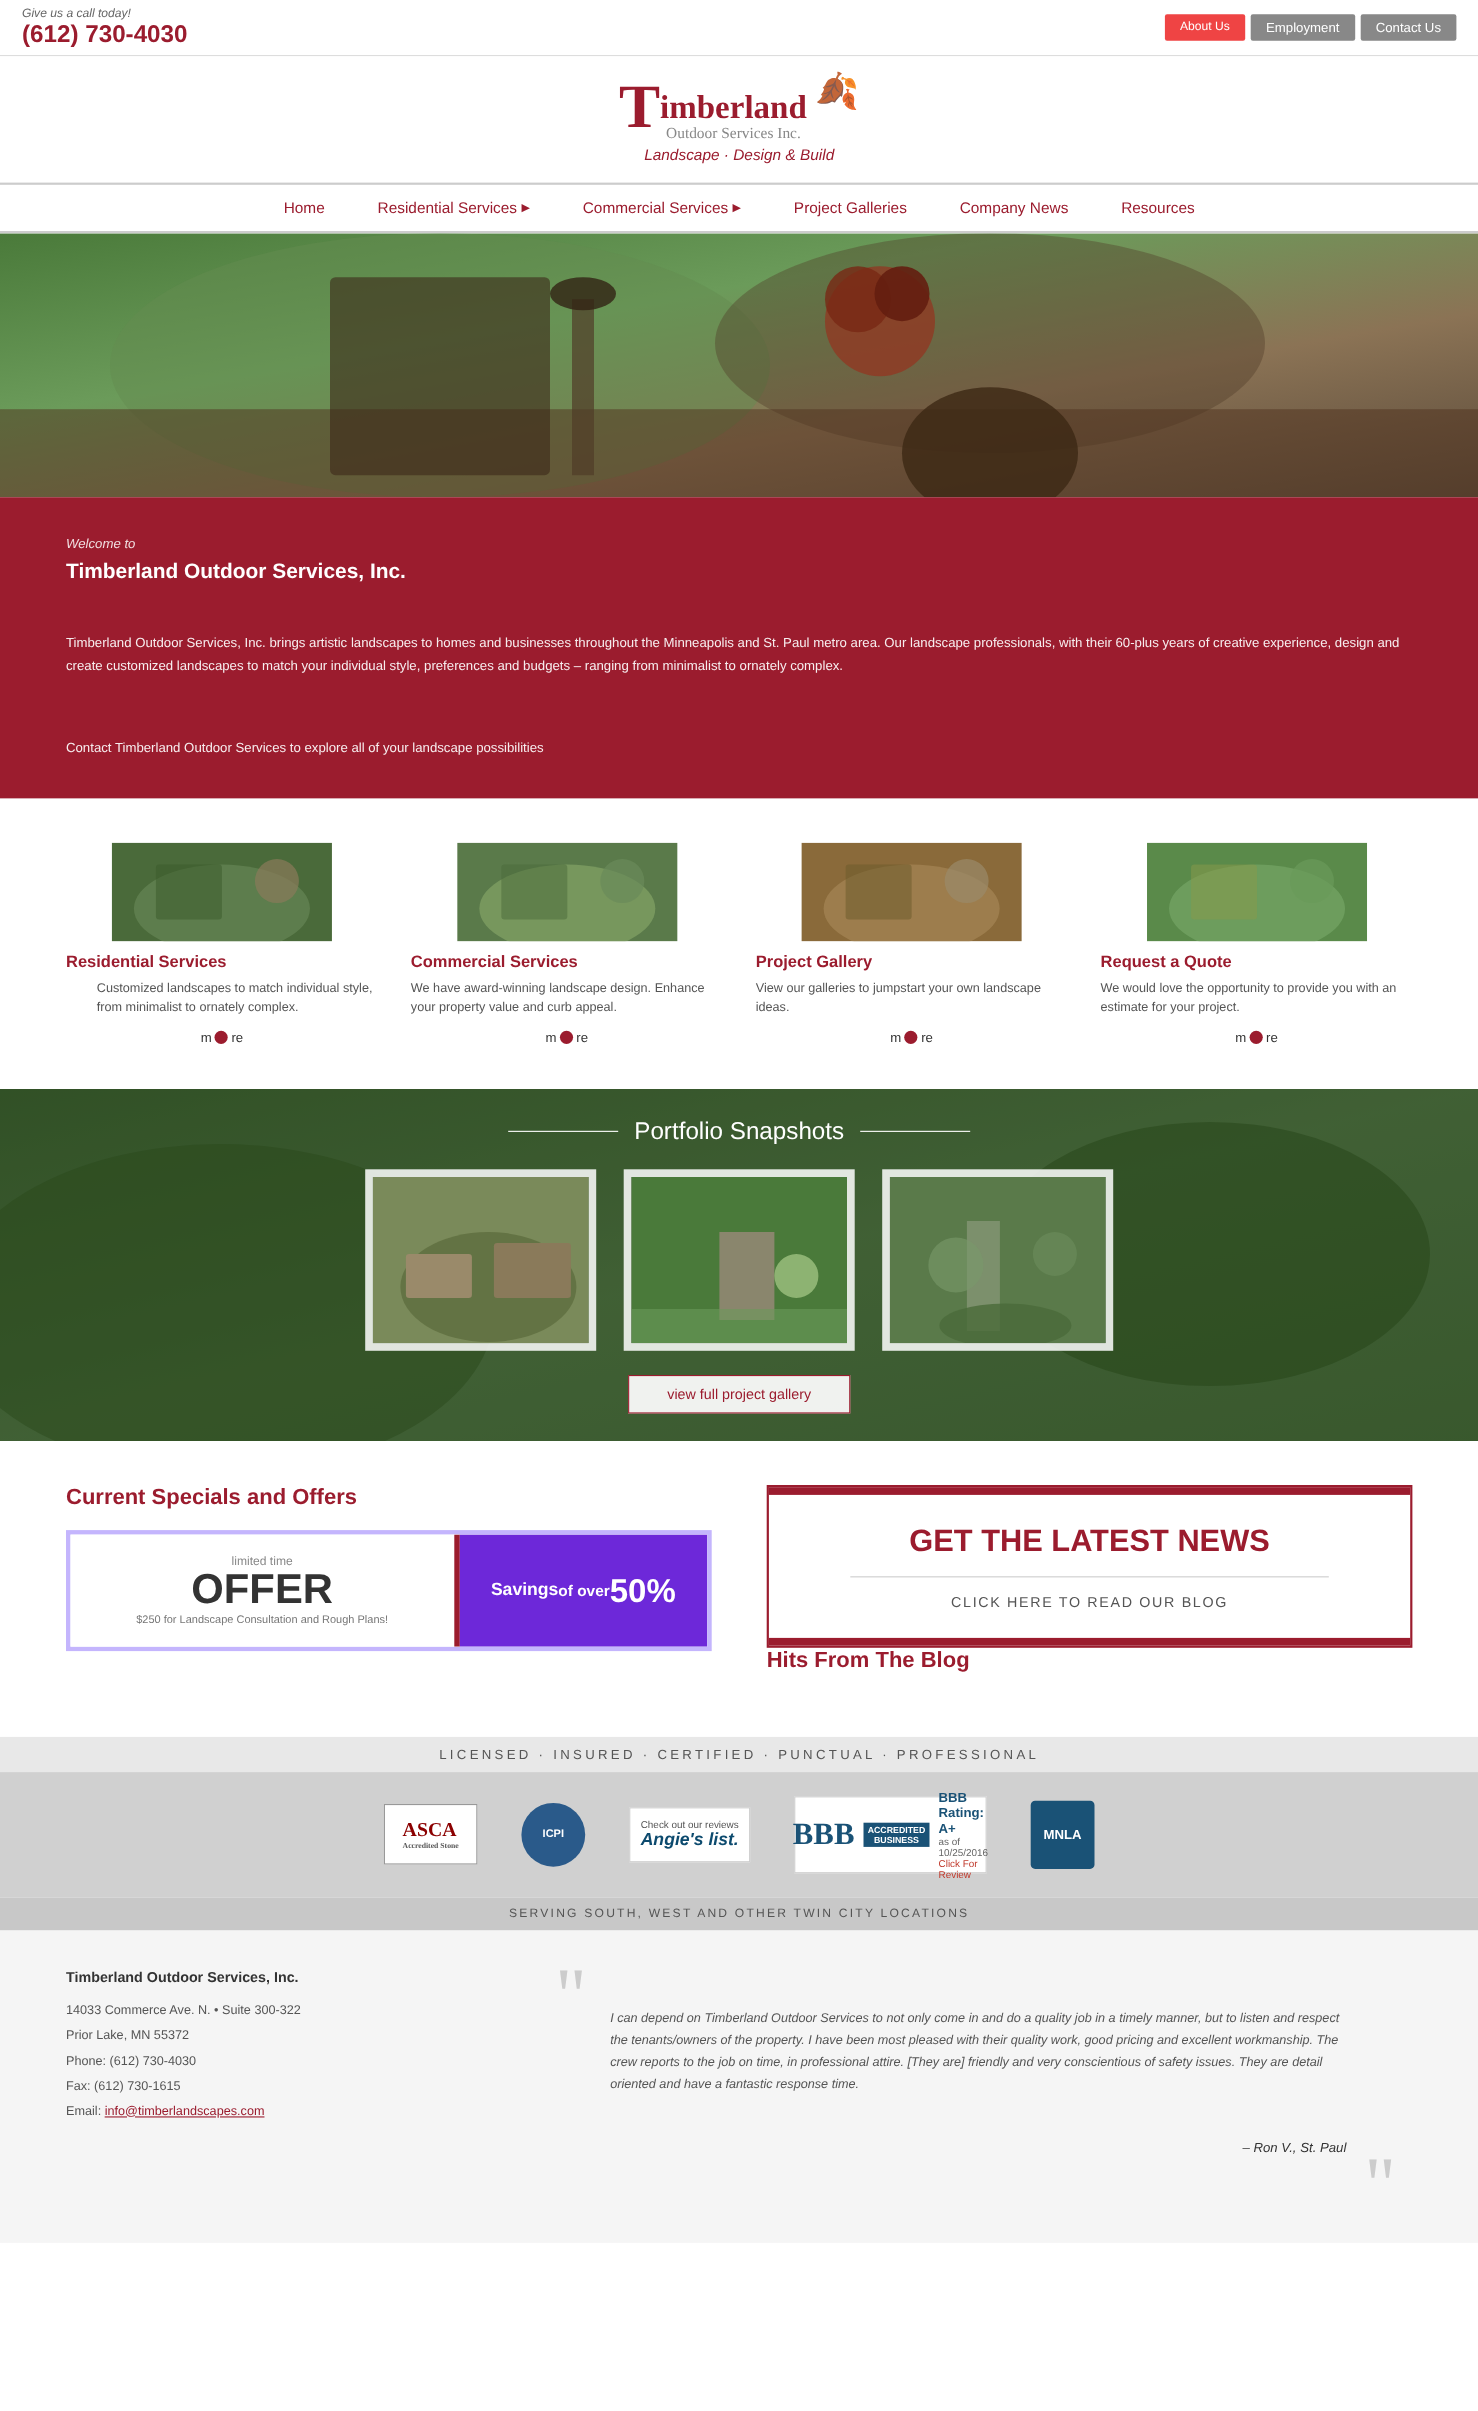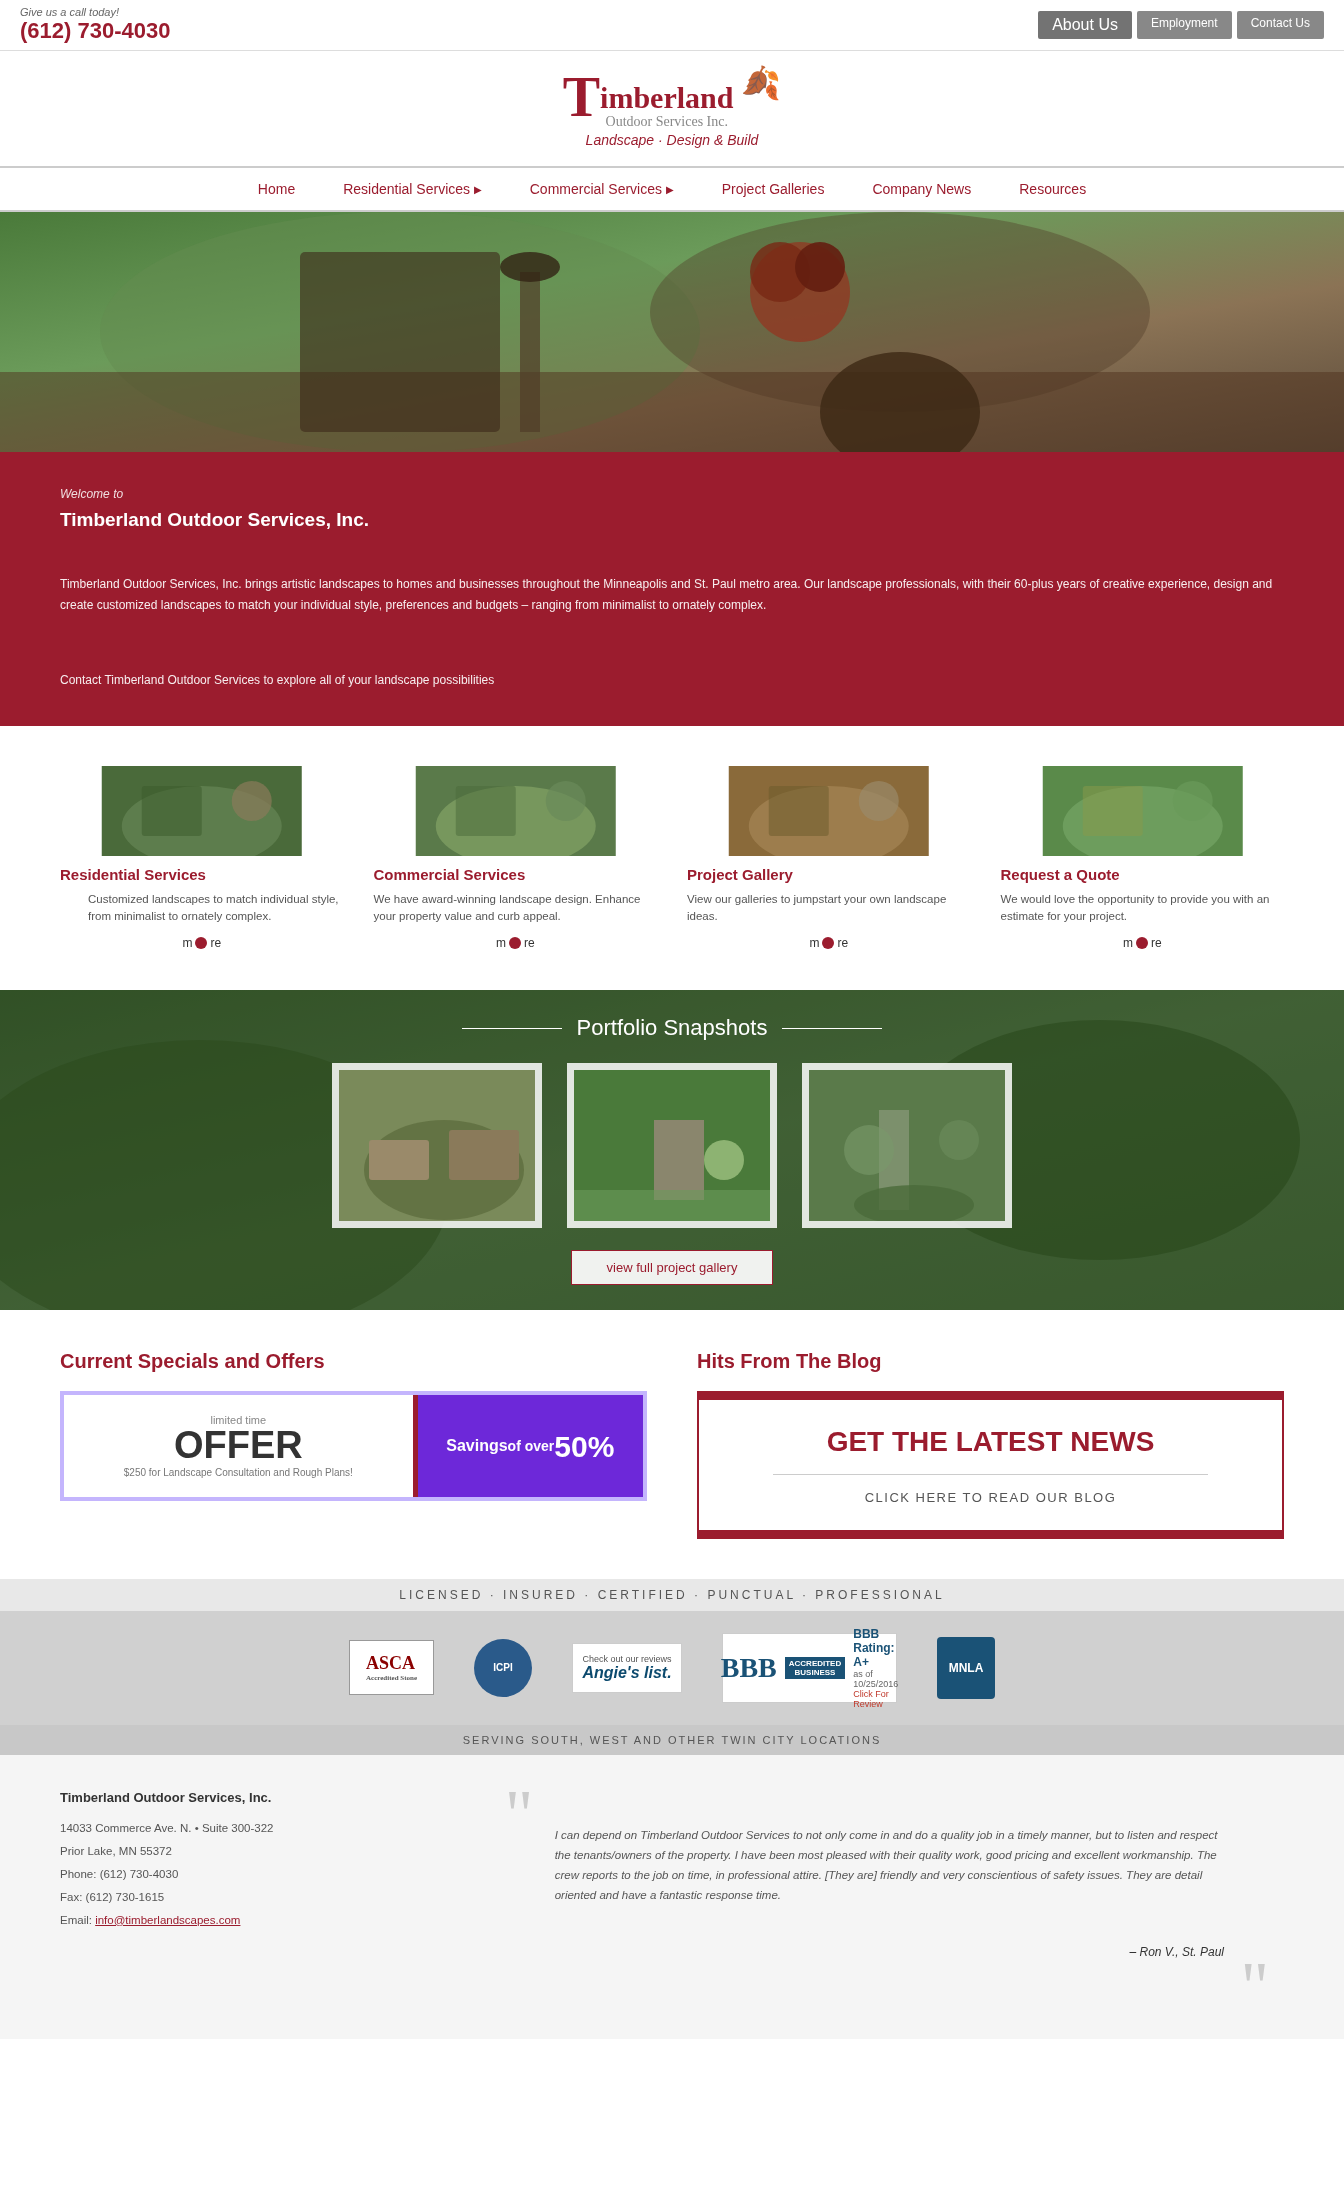--- a/index.html
+++ b/index.html
@@ -7,21 +7,21 @@
   </style>
 </head>
 <body>
 
 <div style="position:relative; background:#fff; border-bottom:1px solid #ddd; padding: 6px 20px; display:flex; justify-content:space-between; align-items:center;">
   <div>
     <div style="font-size:11px;color:#666;font-style:italic;">Give us a call today!</div>
     <div style="font-size:22px;color:#9b1c2e;font-weight:bold;">(612) 730-4030</div>
   </div>
   <div style="display:flex;gap:5px;">
-    <a href="#" style="background:#737373;color:#fff;text-decoration:none;padding:5px 14px;font-size:16px;border-radius:2px;">About Us</a>
+    <a href="#" style="background:#ef4444;color:#fff;text-decoration:none;padding:5px 14px;font-size:11px;border-radius:2px;">About Us</a>
     <a href="#" style="background:#888;color:#fff;text-decoration:none;padding:5px 14px;font-size:12px;border-radius:2px;">Employment</a>
     <a href="#" style="background:#888;color:#fff;text-decoration:none;padding:5px 14px;font-size:12px;border-radius:2px;">Contact Us</a>
   </div>
 </div>
 
 <div style="display:flex;align-items:center;justify-content:center;padding:18px 20px;background:#fff;">
   <div style="text-align:center;">
     <div style="display:flex;align-items:flex-start;justify-content:center;">
       <span style="font-size:56px;font-family:Georgia,serif;color:#9b1c2e;font-weight:bold;line-height:1;">T</span>
       <div style="display:flex;flex-direction:column;justify-content:center;padding-top:12px;">
@@ -209,30 +209,30 @@
         <div style="font-size:10px;color:#777;text-align:center;margin-top:3px;">$250 for Landscape Consultation and Rough Plans!</div>
       </div>
       <div style="flex:1;background:#6d28d9;color:#fff;display:flex;justify-content:center;align-items:center;font-weight:bold;line-height:1.3;text-align:center;padding:10px;">
         <div style="font-size:16px;">Savings</div>
         <div style="font-size:14px;">of over</div>
         <div style="font-size:30px;">50%</div>
       </div>
     </div>
   </div>
   <div style="flex:1;">
-    <div style="font-size:20px;color:#9b1c2e;font-weight:bold;margin-bottom:18px;">Hits From The Blog</div>
     <div style="border:2px solid #9b1c2e;cursor:pointer;">
       <div style="height:7px;background:#9b1c2e;"></div>
       <div style="padding:25px 20px;text-align:center;">
         <div style="font-size:28px;font-weight:bold;color:#9b1c2e;line-height:1.2;margin-bottom:15px;">GET THE LATEST NEWS</div>
         <hr style="width:80%;border:none;border-top:1px solid #ccc;margin:0 auto 15px;">
         <div style="font-size:13px;color:#555;letter-spacing:1.5px;">CLICK HERE TO READ OUR BLOG</div>
       </div>
       <div style="height:7px;background:#9b1c2e;"></div>
     </div>
+    <div style="font-size:20px;color:#9b1c2e;font-weight:bold;margin-bottom:18px;">Hits From The Blog</div>
   </div>
 </div>
 
 <div style="background:#e8e8e8;padding:9px 20px;text-align:center;font-size:12px;color:#555;letter-spacing:3px;">LICENSED  ·  INSURED  ·  CERTIFIED  ·  PUNCTUAL  ·  PROFESSIONAL</div>
 
 <div style="background:#d0d0d0;display:flex;align-items:center;justify-content:center;gap:40px;padding:22px 40px;">
   <div style="width:85px;height:55px;background:#fff;display:flex;align-items:center;justify-content:center;font-weight:bold;font-size:15px;color:#333;border:1px solid #999;font-family:Georgia,serif;">
     <div>
       <div style="font-size:18px;font-weight:bold;color:#8B0000;font-family:Georgia,serif;">ASCA</div>
       <div style="font-size:7px;color:#555;text-align:center;">Accredited Stone</div>

